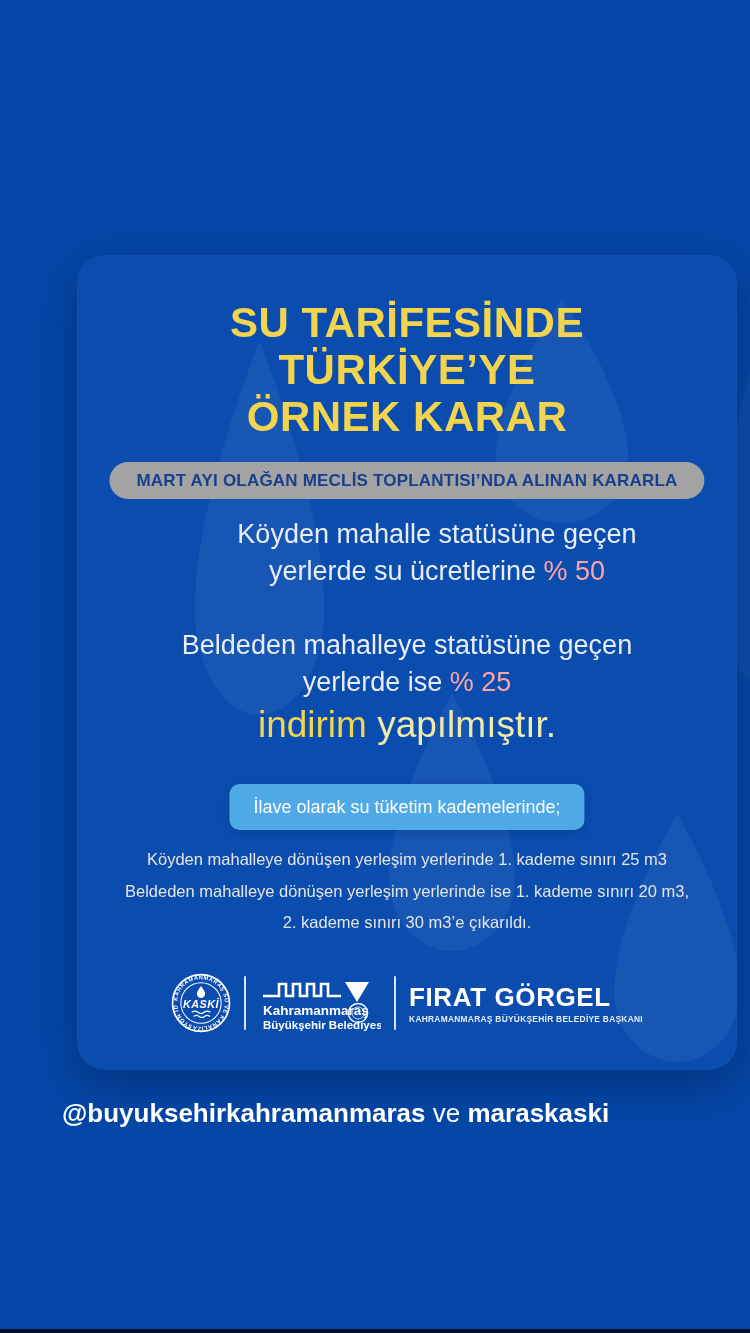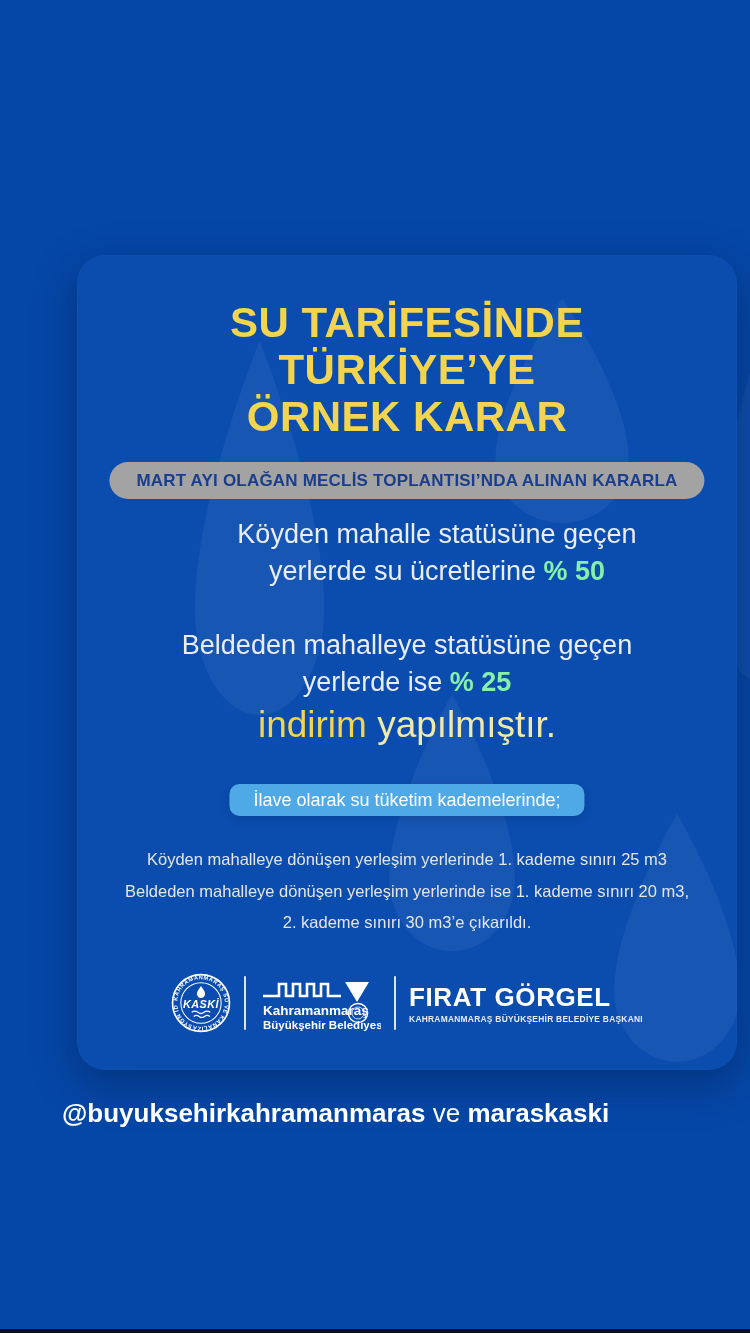--- a/index.html
+++ b/index.html
@@ -29,33 +29,33 @@
   .banner-pill{
     position:absolute;top:207px;left:50%;transform:translateX(-50%);
     background:#a3a3a3;border-radius:19px;height:37px;line-height:37px;
     padding:0 27px;white-space:nowrap;
     color:#1B3E8C;font-size:17px;font-weight:700;letter-spacing:.2px;
   }
   .decision{
     position:absolute;left:0;width:100%;margin:0;text-align:center;
     color:#E9EDF6;font-size:27px;font-weight:400;line-height:37px;
   }
-  .decision .hl{color:#86efac;font-weight:700;text-align:right;}
+  .decision .hl{color:#fca5a5;font-weight:400;text-align:right;}
   .d1{top:261px;padding-left:30px;}
   .d2{top:372px;}
   .conclusion{
     position:absolute;top:448px;left:0;width:100%;margin:0;text-align:center;
     font-size:37px;line-height:44px;
   }
   .conclusion .hl-big{color:#F3D44F;font-weight:400;}
   .conclusion .pale{color:#F0E9AC;font-weight:400;}
   .info-pill{
     position:absolute;top:529px;left:50%;transform:translateX(-50%);
     background:#4FA9E6;border-radius:10px;height:32px;line-height:32px;
-    padding:0 24px;white-space:nowrap;
+    padding:7px 24px;white-space:nowrap;
     color:#FDFEFF;font-size:18px;font-weight:500;
     box-shadow:0 3px 8px rgba(1,22,60,.18);
   }
   .tier-lines{
     position:absolute;top:589px;left:0;width:100%;text-align:center;
     color:#e5e5e5;font-size:16.5px;font-weight:400;line-height:31.5px;
   }
   .logo-row{
     position:absolute;top:706px;left:0;width:100%;height:84px;
     display:flex;align-items:center;justify-content:center;gap:13px;

